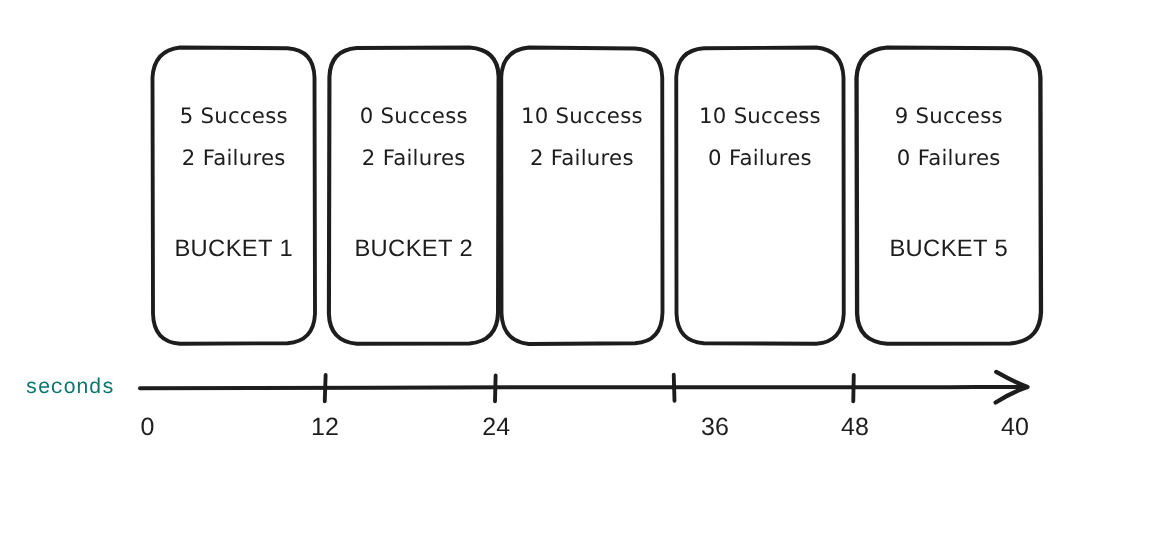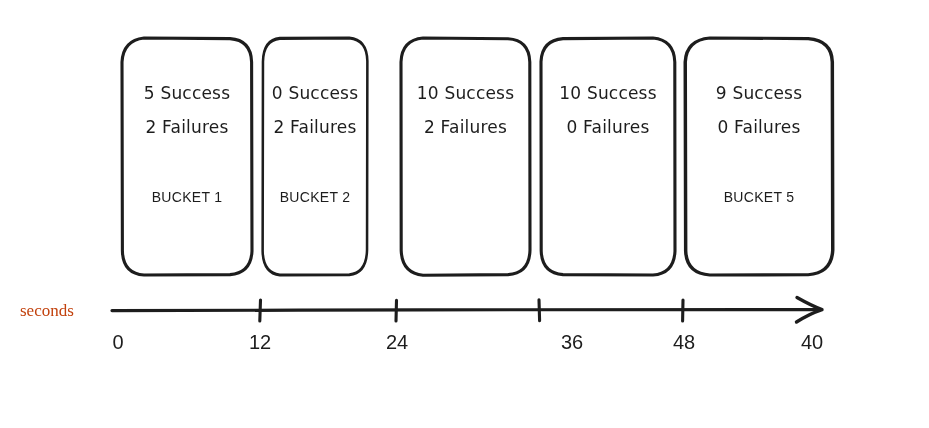--- a/index.html
+++ b/index.html
@@ -59,21 +59,21 @@
   }
   .stat-success {
     margin-top: 47px;
   }
   .stat-failures {
     margin-top: 14px;
   }
   .bucket-name {
     margin-top: 52px;
     font-family: "Liberation Sans", sans-serif;
-    font-size: 14px;
+    font-size: 19px;
     letter-spacing: 0.3px;
     color: #1d1d1d;
     white-space: nowrap;
     text-align: center;
   }
 
   
   #axis-layer {
     position: absolute;
     left: 0;
@@ -84,23 +84,23 @@
   }
   #axis-layer svg {
     display: block;
     overflow: visible;
   }
 
   .axis-caption {
     position: absolute;
     left: 20px;
     top: 301px;
-    font-family: Liberation Serif, serif;
+    font-family: Liberation Mono, monospace;
     font-size: 17px;
-    color: #c2410c;
+    color: #0f766e;
     white-space: nowrap;
     text-align: center;
   }
 
   .tick-label {
     position: absolute;
     top: 331px;
     font-family: "Liberation Sans", sans-serif;
     font-size: 20px;
     color: #1d1d1d;
@@ -119,21 +119,21 @@
         <path d="M24 2 L110 2.6 Q131 4 131.6 26 L132 215 Q131 237 110 238.6 L24 239 Q3 237.6 2.4 215 L2 26 Q3.2 4.4 24 2 Z" fill="#ffffff" stroke="#1d1d1d" stroke-width="3.1" stroke-linecap="round" stroke-linejoin="round"></path>
       </svg>
     </div>
     <div class="bucket-body">
       <div class="stat-line stat-success">5 Success</div>
       <div class="stat-line stat-failures">2 Failures</div>
       <div class="bucket-name">BUCKET 1</div>
     </div>
   </div>
 
-  <div class="bucket-card" style="left:261px; width:108px;">
+  <div class="bucket-card" style="left:261px; width:140px;">
     <div class="bucket-frame">
       <svg viewBox="0 0 132 241" preserveAspectRatio="none">
         <path d="M23 2.4 L108 2 Q129.4 3.6 130 25 L129.6 214 Q129 237 108 238.8 L23 239 Q2.6 237 2 215 L2.4 25.6 Q3 4 23 2.4 Z" fill="#ffffff" stroke="#1d1d1d" stroke-width="3.1" stroke-linecap="round" stroke-linejoin="round"></path>
       </svg>
     </div>
     <div class="bucket-body">
       <div class="stat-line stat-success">0 Success</div>
       <div class="stat-line stat-failures">2 Failures</div>
       <div class="bucket-name">BUCKET 2</div>
     </div>

